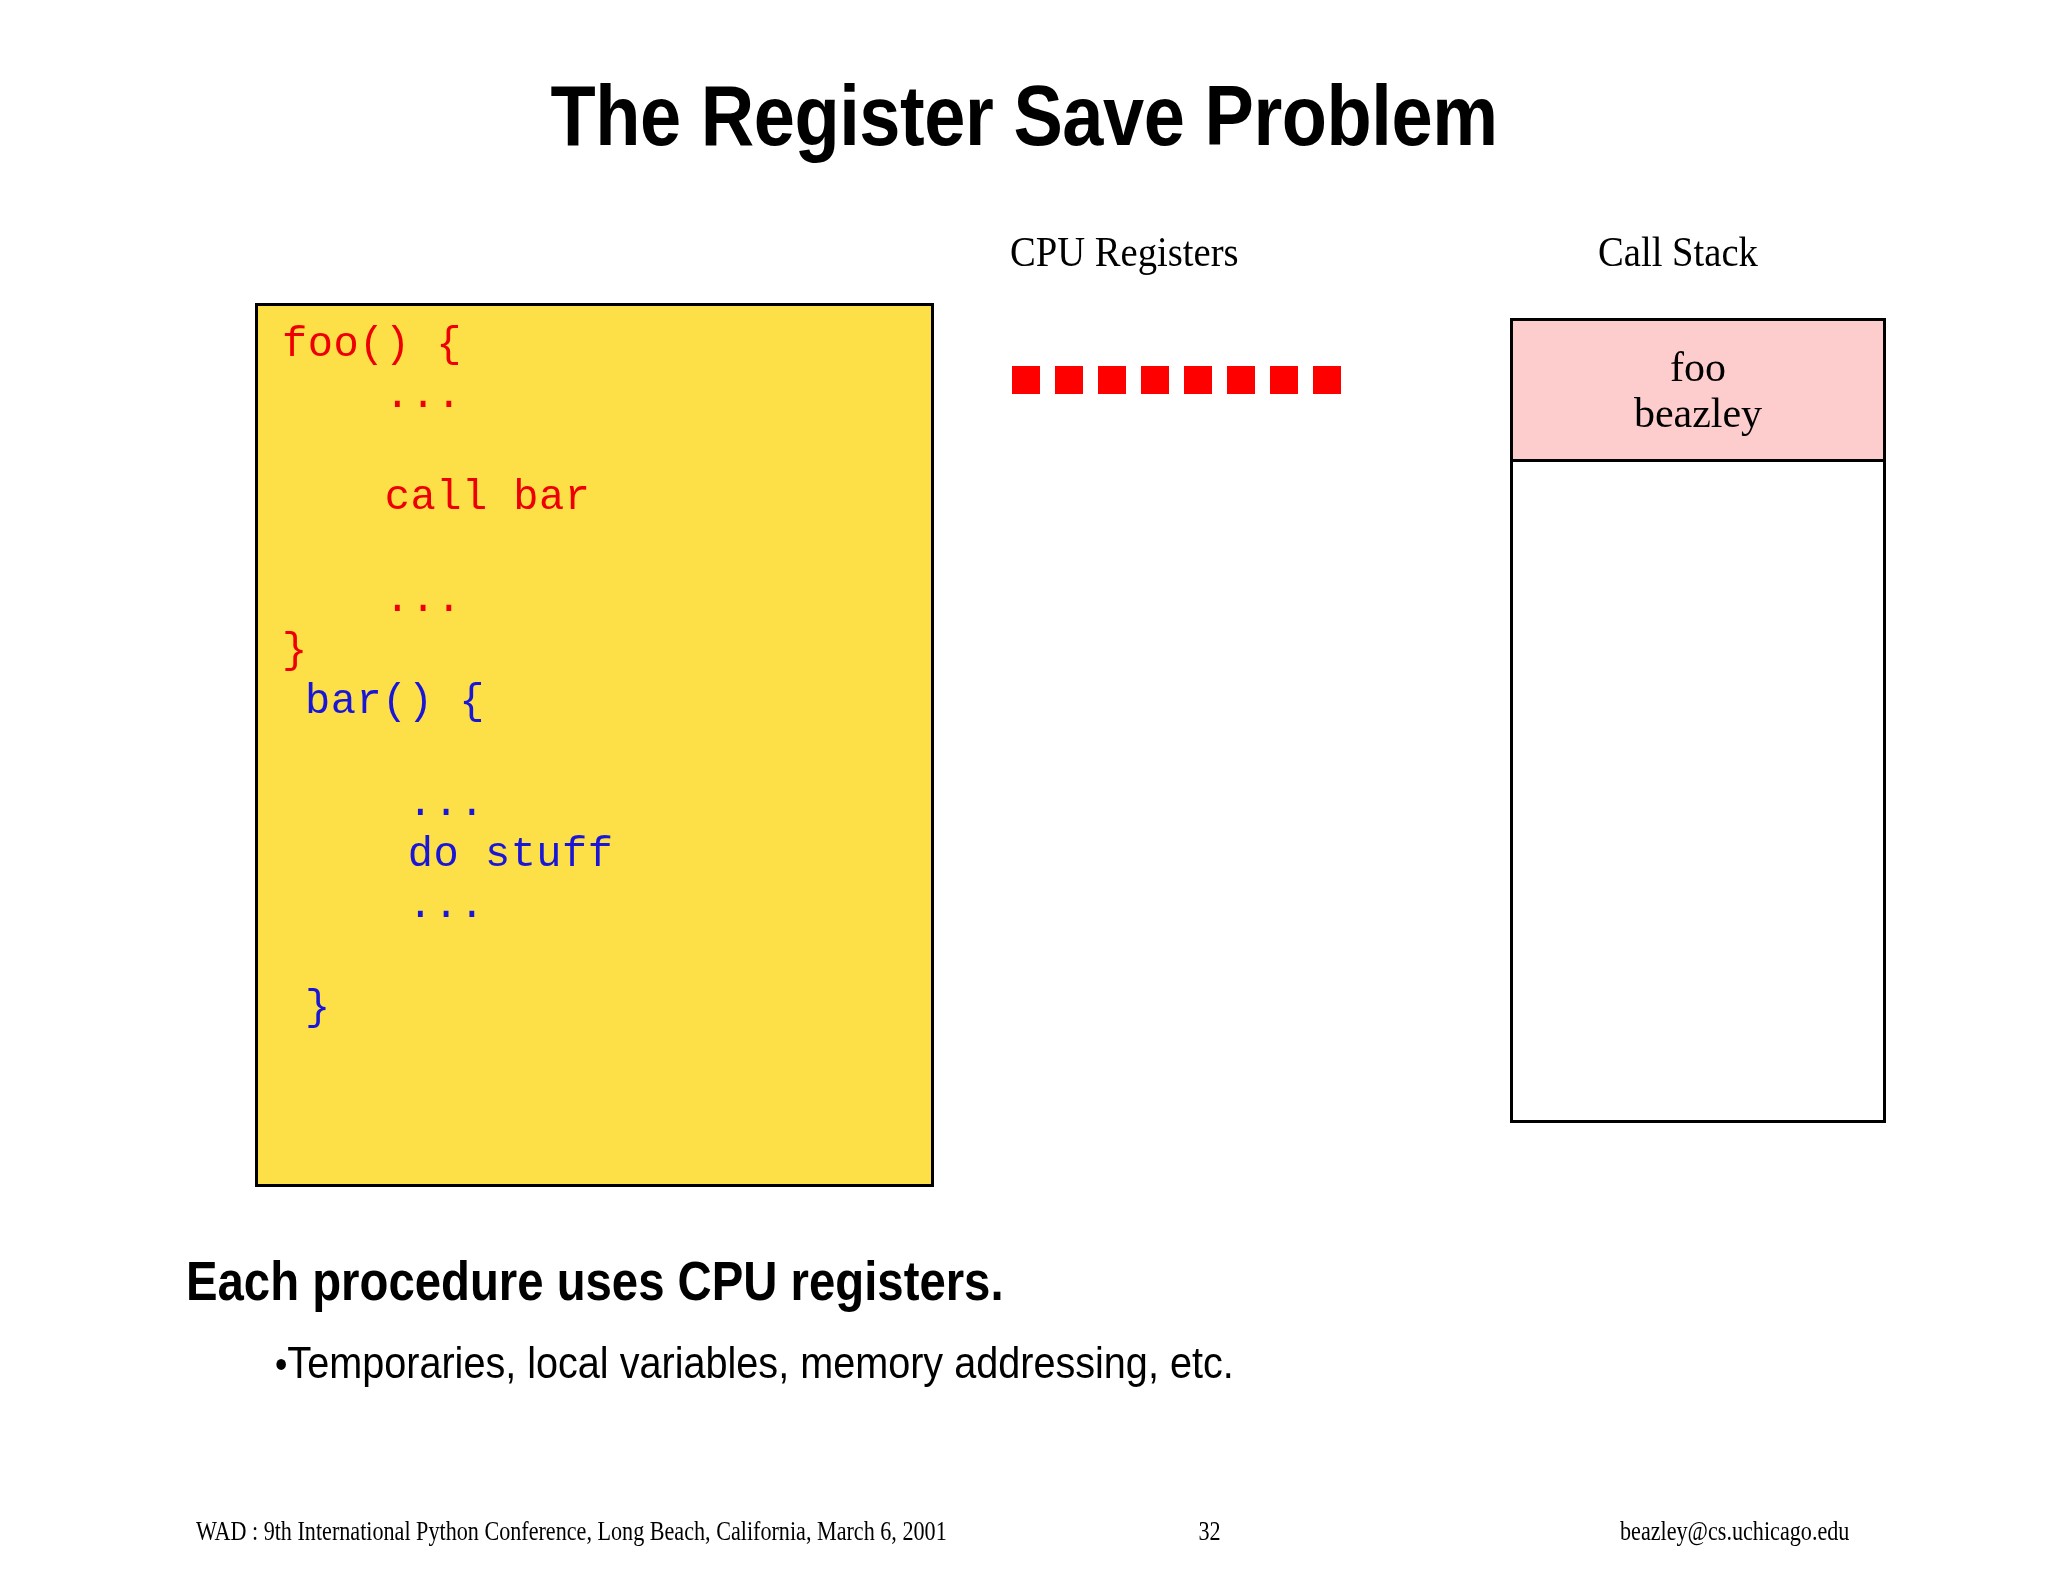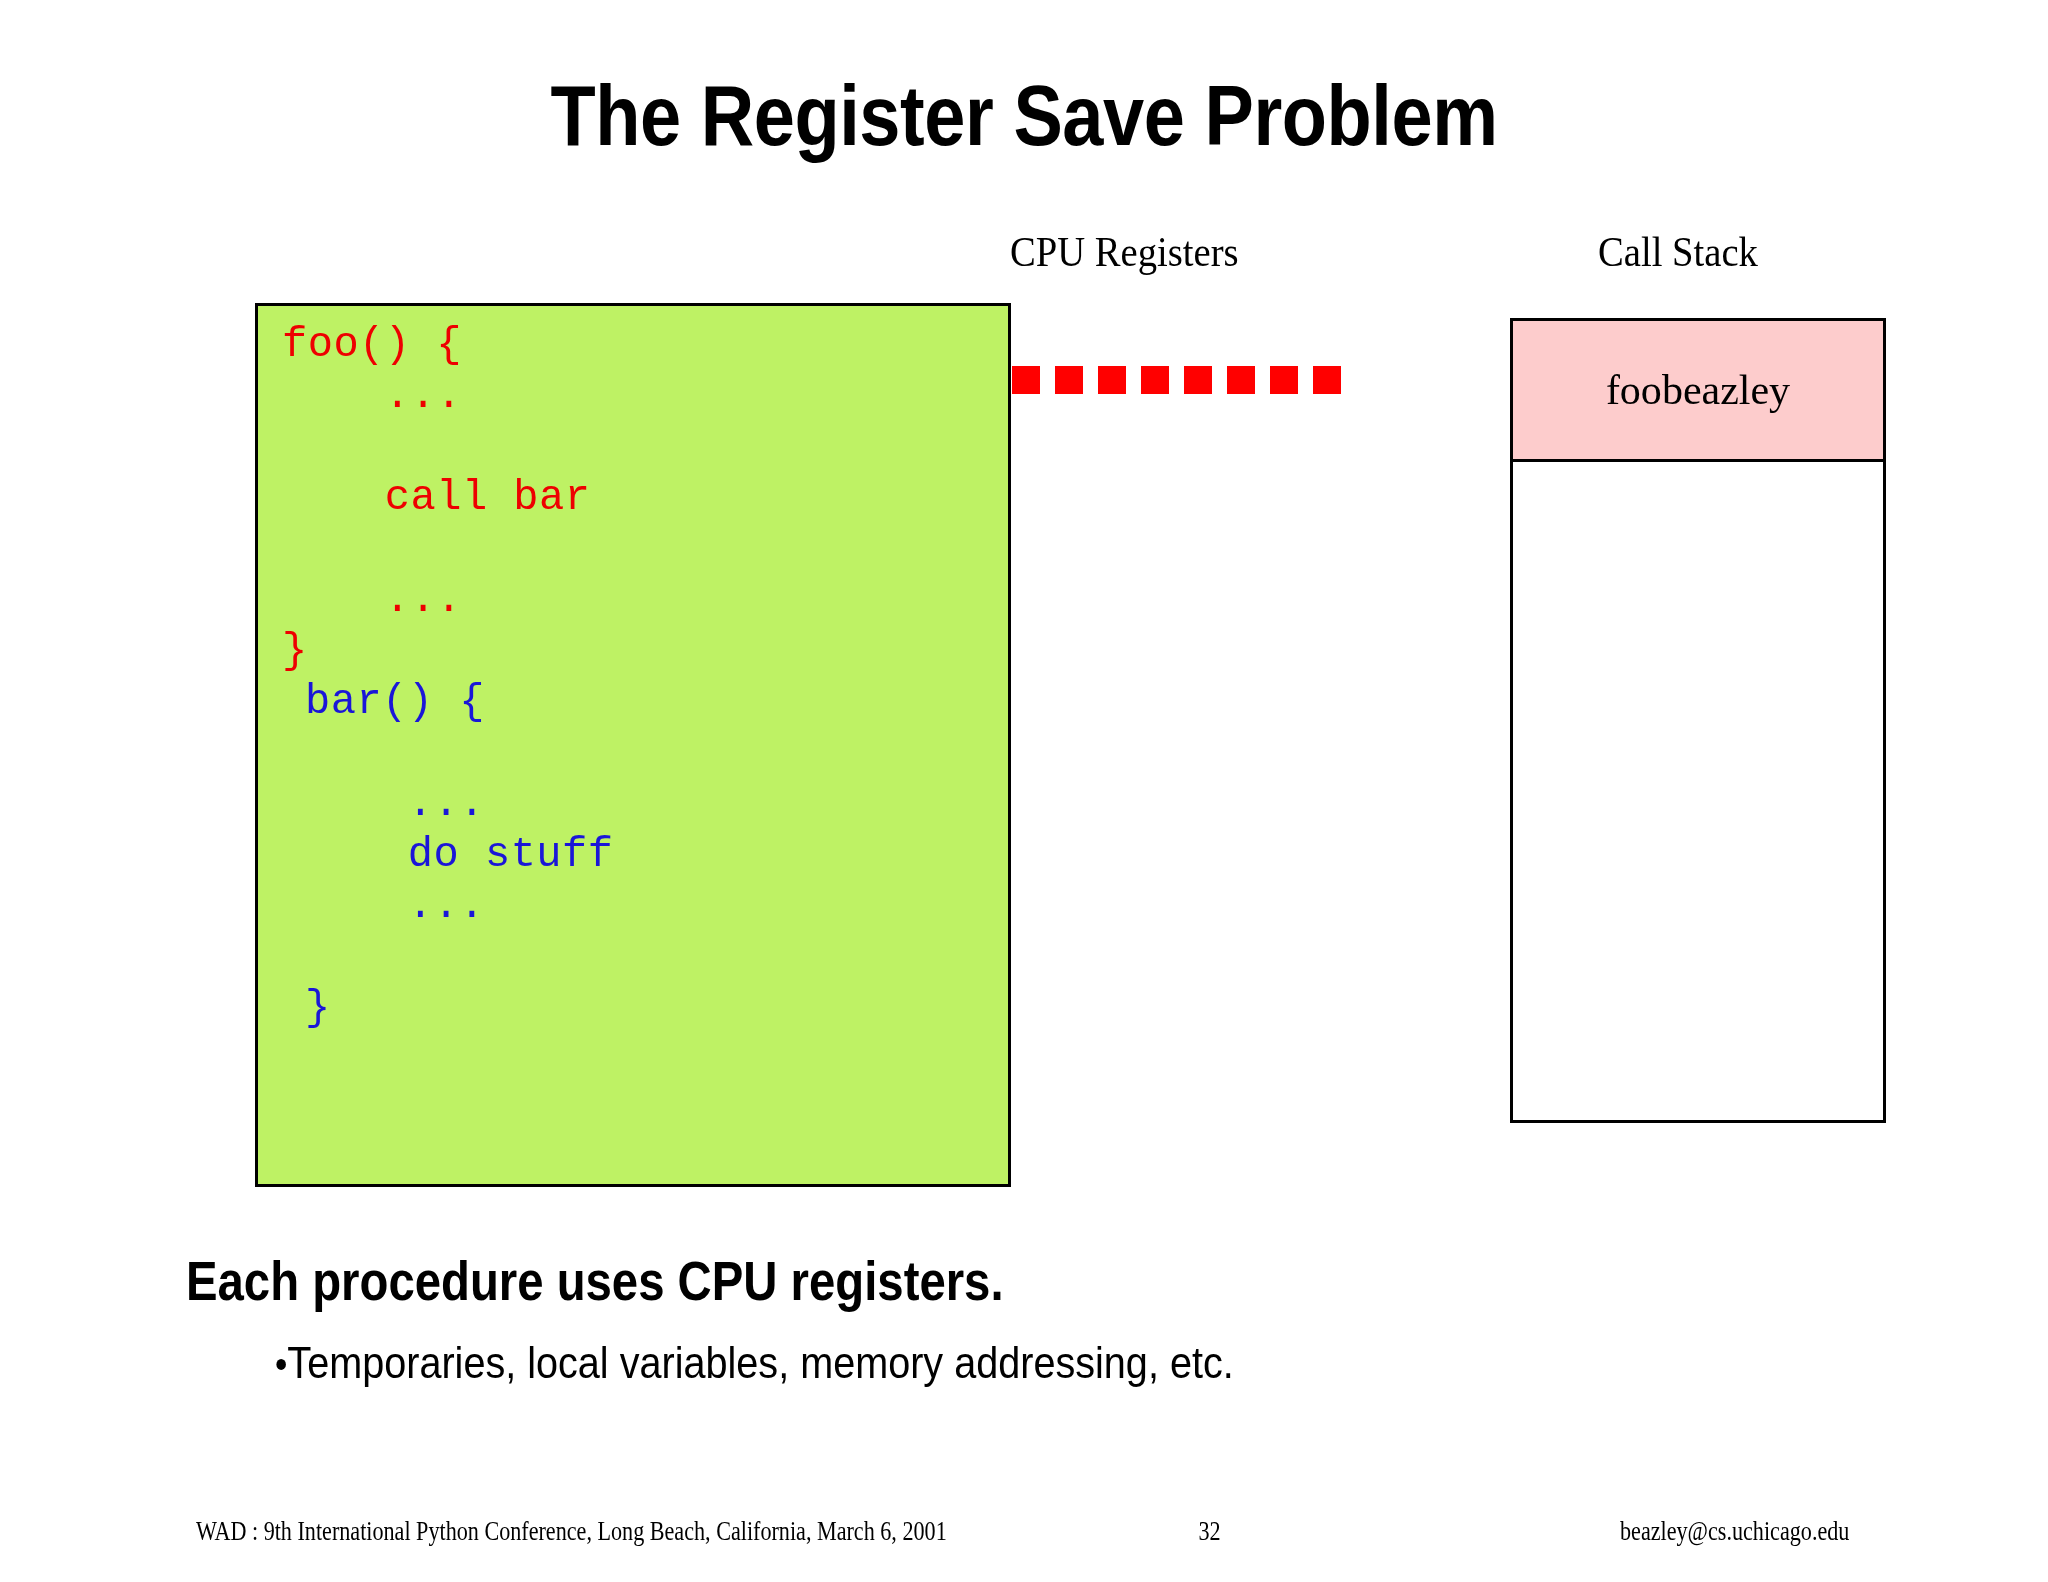--- a/index.html
+++ b/index.html
@@ -52,25 +52,25 @@
     left: 1598px;
     top: 228px;
     transform-origin: 0 0;
   }
 
   
   #code-box {
     position: absolute;
     left: 255px;
     top: 303px;
-    width: 756px;
+    width: 679px;
     height: 884px;
     border: 3px solid #000000;
     box-sizing: border-box;
-    background: #bef264;
+    background: #fde047;
   }
   #code-listing {
     position: absolute;
     left: 24px;
     top: 14px;
     margin: 0;
     font-family: "Liberation Mono", "DejaVu Sans Mono", monospace;
     font-size: 42px;
     line-height: 51px;
     white-space: pre;
@@ -108,20 +108,21 @@
   #stack-frame-foo {
     position: absolute;
     left: 0;
     top: 0;
     width: 370px;
     height: 141px;
     background: #fdcccc;
     border-bottom: 3px solid #000000;
     box-sizing: border-box;
     display: flex;
+    flex-direction: column;
     align-items: center;
     justify-content: center;
     font-family: "Liberation Serif", serif;
     font-size: 42px;
     line-height: 46px;
     color: #000000;
   }
   #stack-frame-empty {
     position: absolute;
     left: 0;

